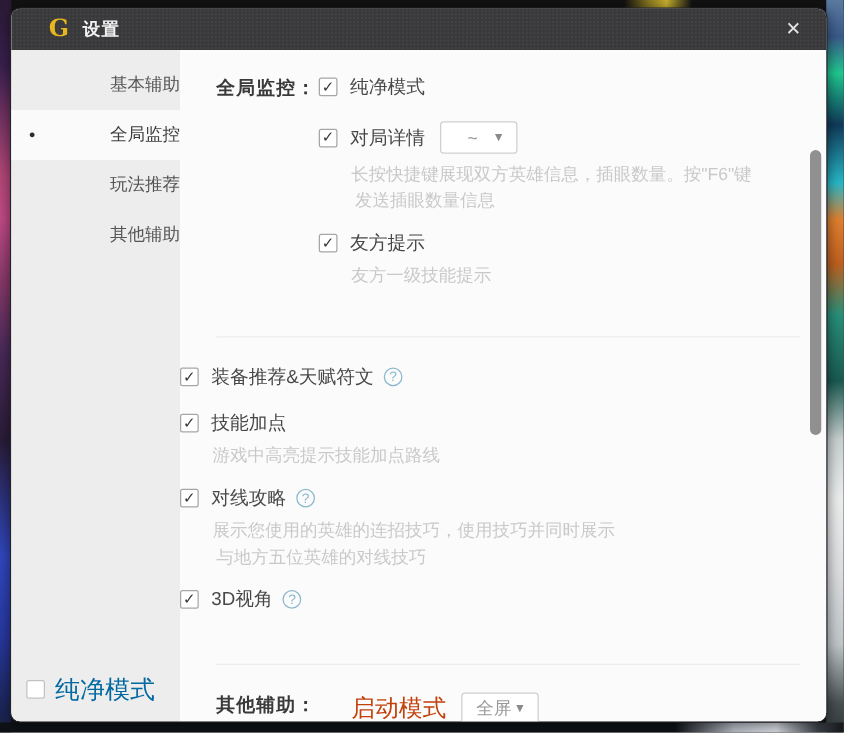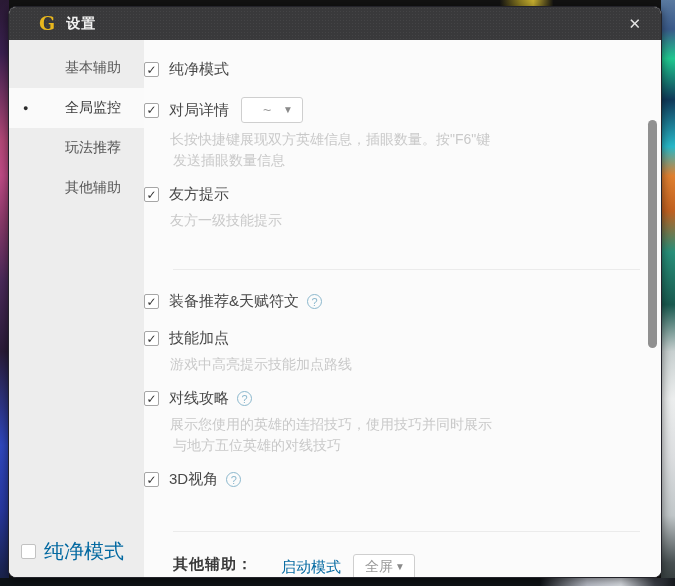--- a/index.html
+++ b/index.html
@@ -37,21 +37,21 @@
   }
   .app-logo { color:#e8b71e; font-weight:bold; font-size:19px;
     font-family:"DejaVu Serif",serif; line-height:1; margin-left:14px; }
   .win-title { color:#f2f2f2; font-size:14px; font-weight:bold; margin-left:11px; letter-spacing:1px;font-family:Liberation Serif, serif; }
   .close-btn { margin-left:auto; color:#e4e4e4; font-size:15px; font-weight:bold;
     cursor:pointer; padding:2px 4px; line-height:1; }
   .win-body { display:flex; height:539px; }
   
   .sidebar { width:135px; background:#ededed; position:relative; flex:none; padding-top:8px; }
   .side-item { height:40px; display:flex; align-items:center; font-size:14px;
-    color:#555; padding-left:56px; position:relative; cursor:pointer; }
+    color:#555; padding-left:40px; position:relative; cursor:pointer;justify-content:flex-end; }
   .side-item.active { background:#fafafa; color:#3d3d3d; }
   .side-bullet { position:absolute; left:14px; top:50%; transform:translateY(-50%);
     font-size:9px; color:#2b2b2b; line-height:1; }
   .pure-mode { position:absolute; left:12px; bottom:14px; display:flex; align-items:center; cursor:pointer; }
   .pure-mode .cb { border-color:#c2c2c2; }
   .pure-mode-label { font-size:20px; color:#0369a1; margin-left:8px; }
   
   .main { flex:1; padding-top:20px; overflow:hidden; background:#fbfbfb; }
   .section { display:flex; }
   .section-title { width:111px; padding-left:29px; flex:none;
@@ -67,21 +67,21 @@
   .hint + .hint { margin-top:-14px;margin-left:29px; }
   .dropdown { display:inline-flex; align-items:center; width:62px; height:26px;
     border:1px solid #cfcfcf; border-radius:3px; background:#fff; margin-left:12px;
     position:relative; cursor:pointer; }
   .dd-value { flex:1; text-align:center; font-size:14px; color:#999; padding-right:10px; }
   .dd-caret { position:absolute; right:6px; top:50%; transform:translateY(-50%) scale(.62); color:#8a8a8a; }
   .help-icon { width:15px; height:15px; border:1px solid #8cb8cd; border-radius:50%;
     color:#8cb8cd; font-size:11px; display:inline-flex; align-items:center; justify-content:center;
     margin-left:8px; flex:none; cursor:pointer; }
   .divider { border-top:1px solid #ebebeb; margin:24px 21px 22px 29px; }
-  .inline-label { font-size:15px; color:#0369a1; }
+  .inline-label { font-size:19px; color:#c2410c; }
   .launch-row { margin-bottom:14px; }
   
   .scroll-thumb { position:absolute; right:4px; top:113px; width:9px; height:228px;
     background:#909090; border-radius:5px; z-index:3; cursor:pointer; }
 </style>
 </head>
 <body>
 
 <div class="desktop-strip strip-top"></div>
 <div class="desktop-strip strip-left"></div>
@@ -115,20 +115,21 @@
 
       <div class="pure-mode">
         <span class="cb"></span>
         <span class="pure-mode-label">纯净模式</span>
       </div>
     </div>
 
     <div class="main">
 
       <div class="section">
+        <div class="section-title">全局监控：</div>
         <div class="section-rows">
           <div class="row">
             <span class="cb">
                 <span class="check">✓</span>
               </span>
             <span class="row-label">纯净模式</span>
           </div>
           <div class="row">
             <span class="cb">
                 <span class="check">✓</span>

